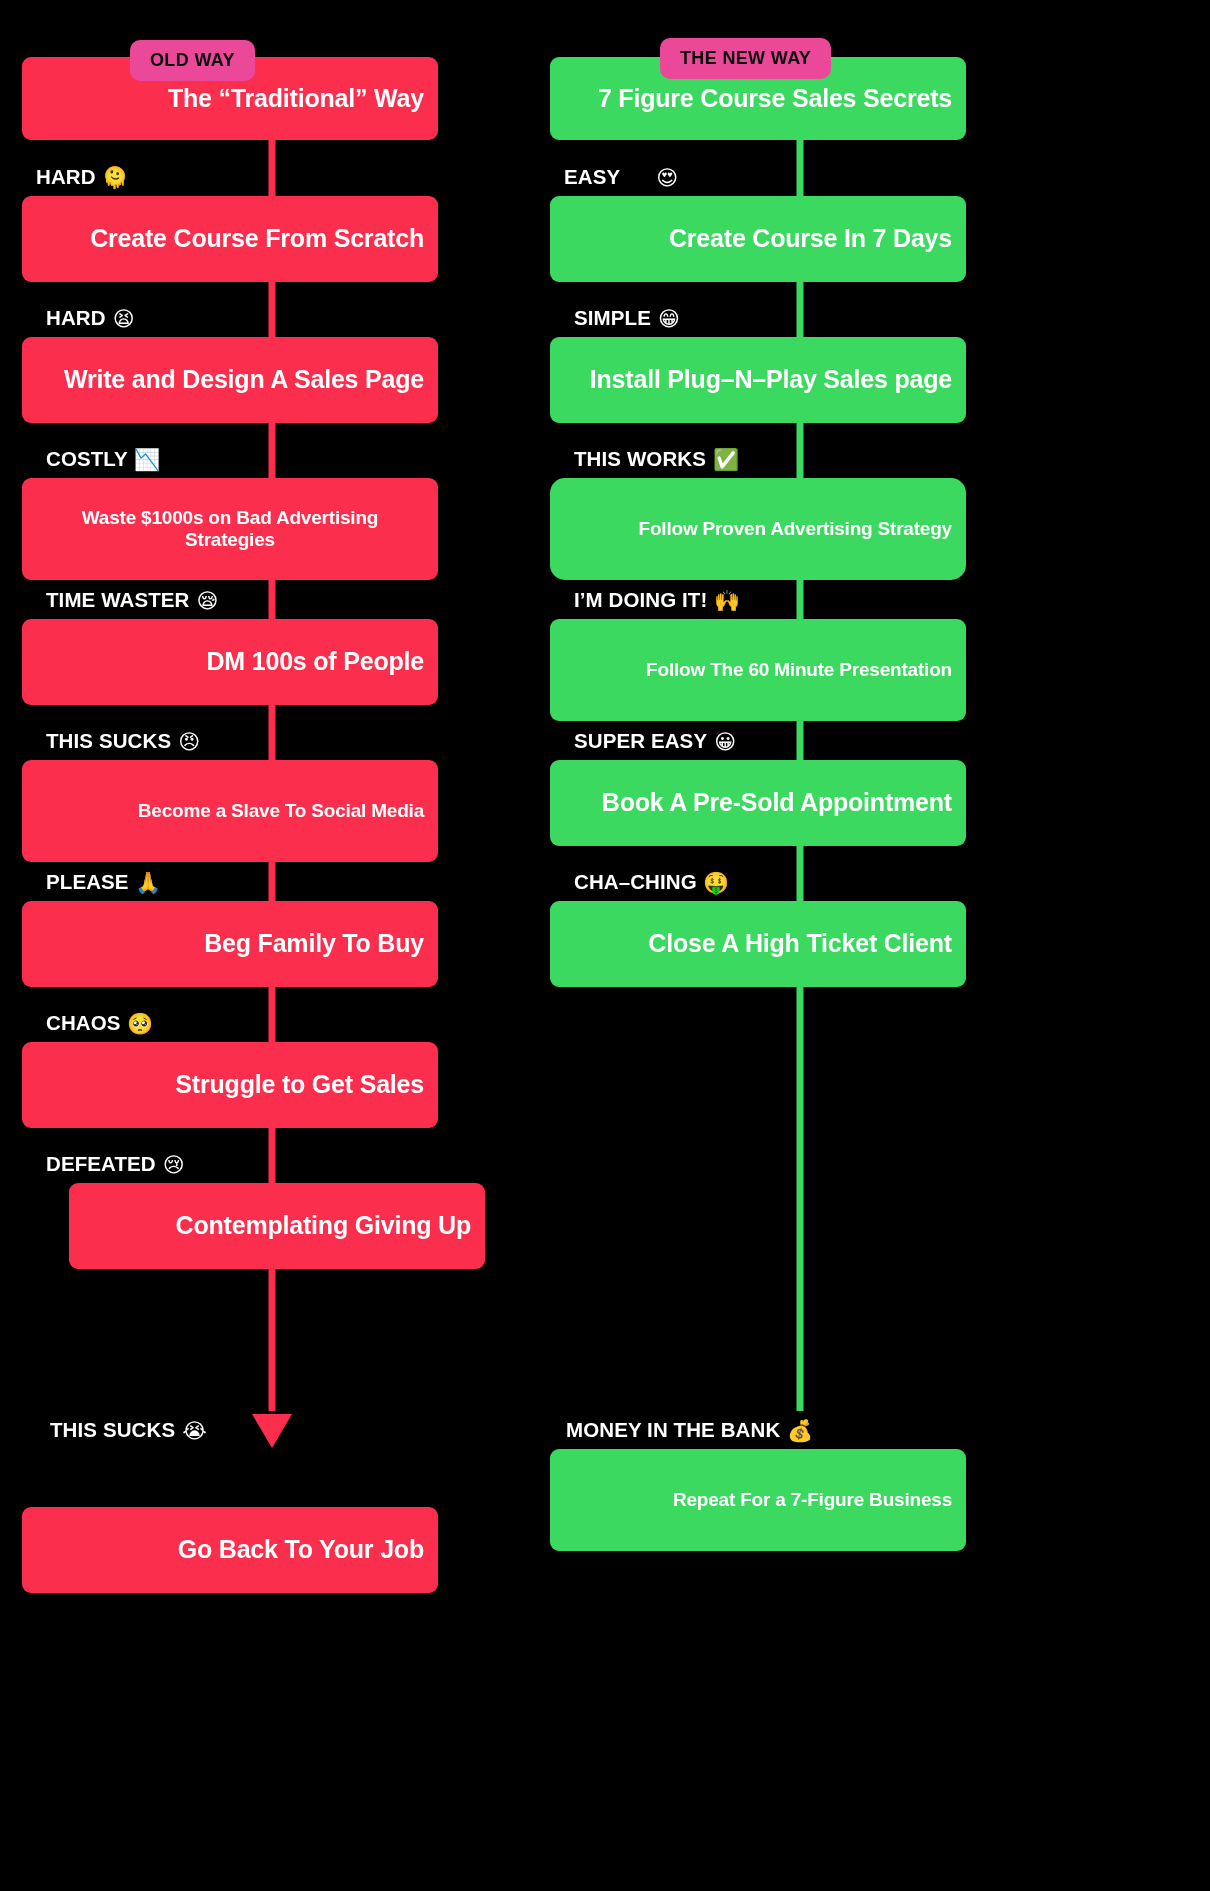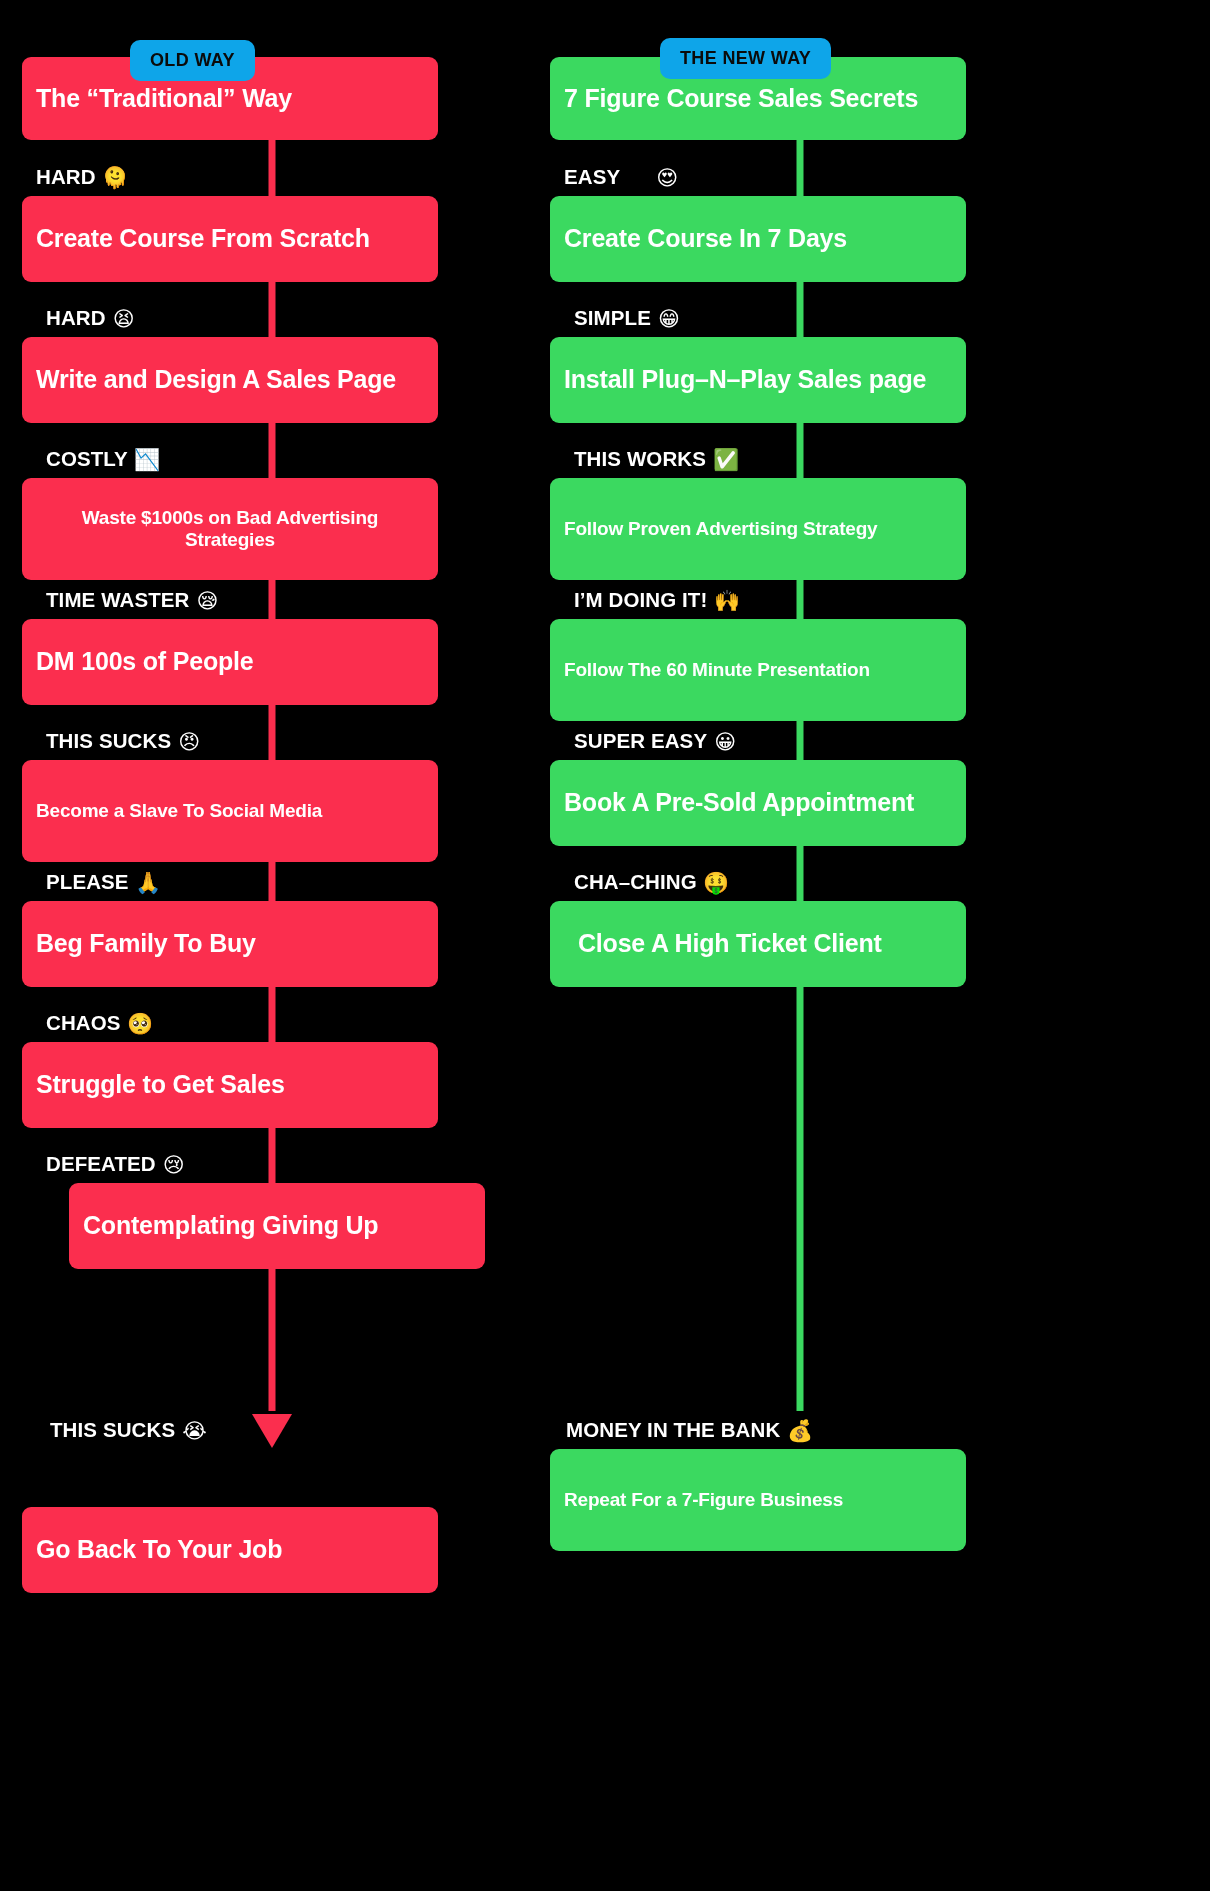--- a/index.html
+++ b/index.html
@@ -21,21 +21,21 @@
   }
   #col-old .spine{background:#FB2E4E;}
   #col-new .spine{background:#3BD960;}
 
   .flow{position:relative;z-index:2;}
 
   
   .box{
     position:absolute;left:0;width:416px;
     border-radius:9px;
-    display:flex;align-items:center;justify-content:flex-start;
+    display:flex;align-items:center;justify-content:flex-end;
     text-align:center;
     color:#fff;font-weight:700;
     letter-spacing:-0.2px;
     box-sizing:border-box;
     padding:6px 14px;
     z-index:2;
   }
   .red{background:#FB2E4E;}
   .green{background:#3BD960;}
   .box .t{display:block;line-height:1.18;}
@@ -53,21 +53,21 @@
     white-space:nowrap;
     padding:4px 10px 4px 0;
     display:flex;align-items:center;gap:7px;
     height:30px;
   }
   .lbl .em{font-size:21px;line-height:1;}
 
   
   .badge{
     position:absolute;z-index:6;
-    background:#0ea5e9;color:#0b0b0b;
+    background:#ec4899;color:#0b0b0b;
     font-size:18px;font-weight:700;
     letter-spacing:0.35px;
     border-radius:10px;
     padding:10px 20px;
     white-space:nowrap;
   }
 
   
   .noise{
     position:absolute;z-index:1;height:52px;
@@ -182,21 +182,21 @@
           <span>SIMPLE</span>
           <span class="em">😁</span>
         </div>
         <div class="box green step" style="top: 337px;">
           <span class="t">Install Plug–N–Play Sales page</span>
         </div>
         <div class="lbl" style="top: 440px; left: 24px;">
           <span>THIS WORKS</span>
           <span class="em">✅</span>
         </div>
-        <div class="box green step2" style="top: 478px;">
+        <div class="box green step2" style="top: 478px; border-radius: 15px;">
           <span class="t">Follow Proven Advertising Strategy</span>
         </div>
         <div class="lbl" style="top: 581px; left: 24px;">
           <span>I’M DOING IT!</span>
           <span class="em">🙌</span>
         </div>
         <div class="box green step2" style="top: 619px;">
           <span class="t">Follow The 60 Minute Presentation</span>
         </div>
         <div class="lbl" style="top: 722px; left: 24px;">

